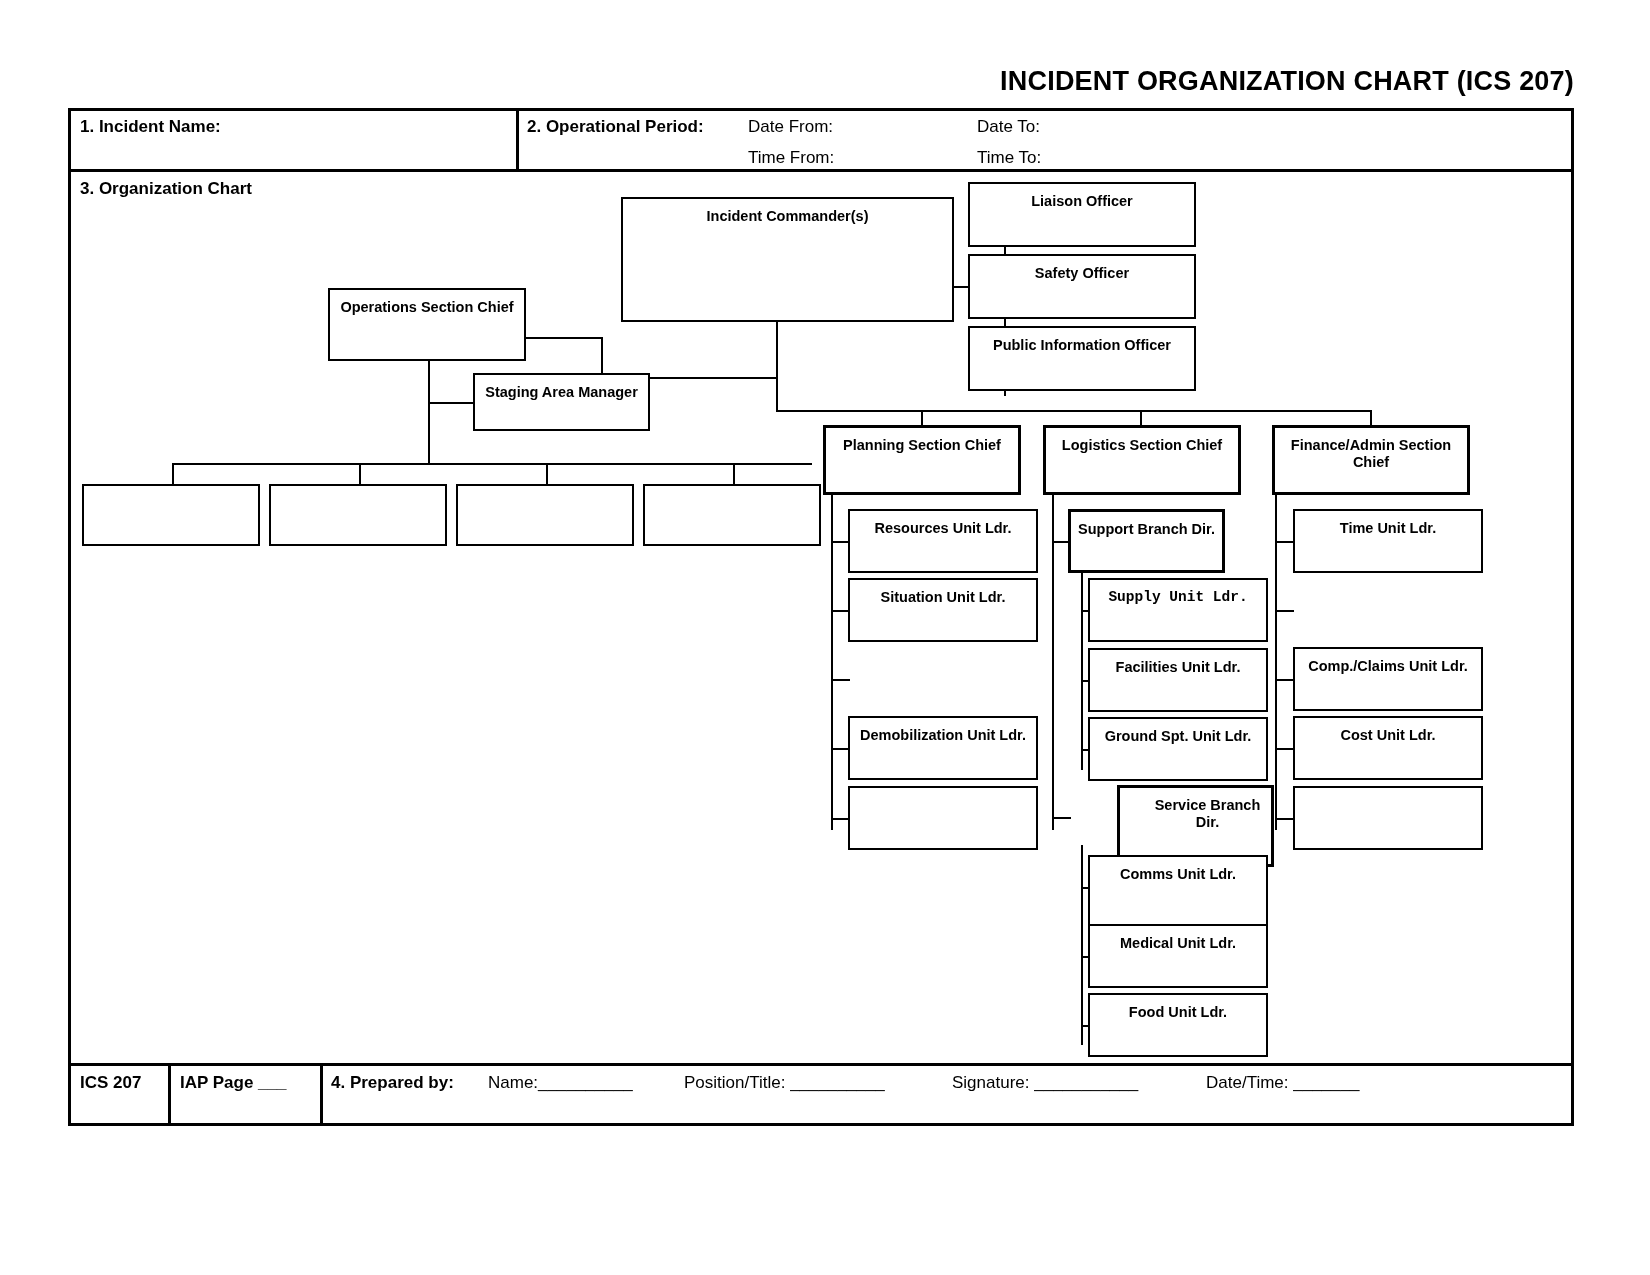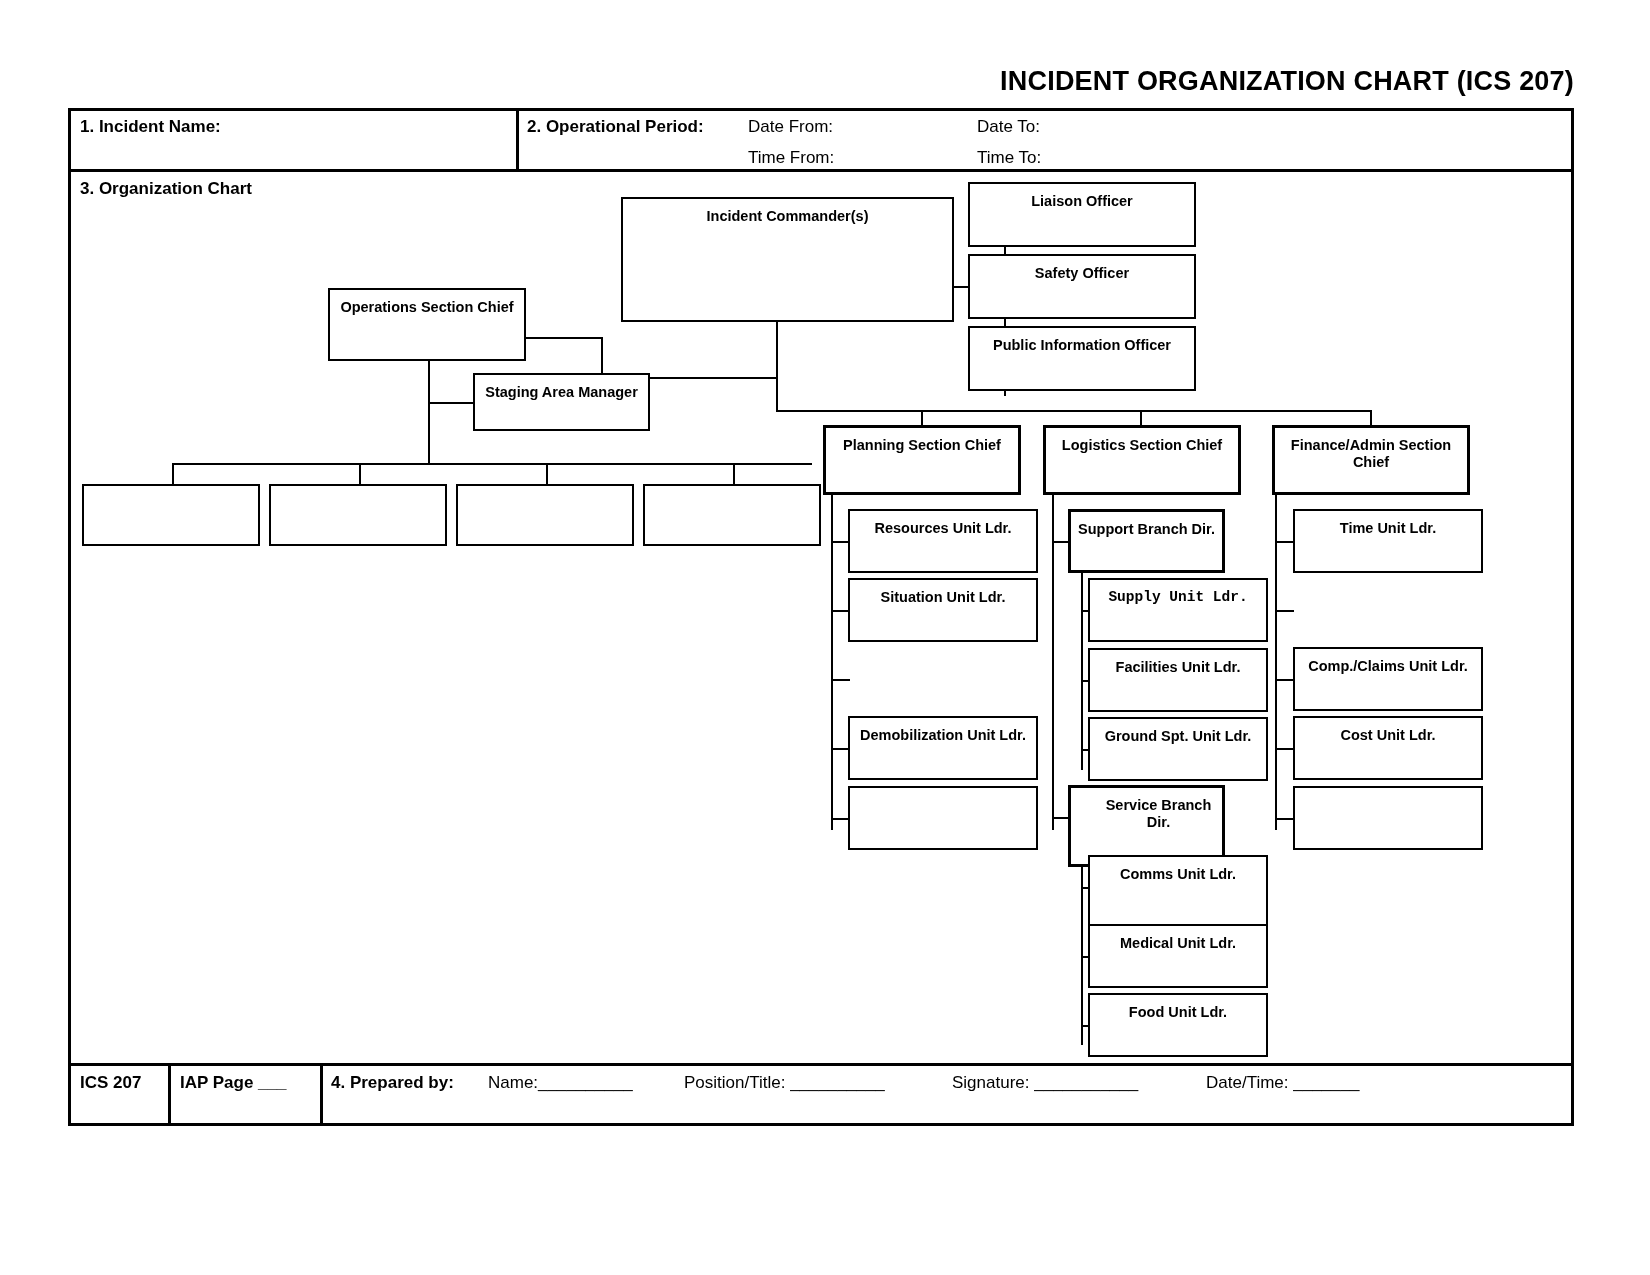--- a/index.html
+++ b/index.html
@@ -347,21 +347,21 @@
   </div>
   <div class="box" style="left:1088px; top:578px; width:180px; height:64px;font-family:Liberation Mono, monospace;">
     <span class="box-label">Supply Unit Ldr.</span>
   </div>
   <div class="box" style="left:1088px; top:648px; width:180px; height:64px;">
     <span class="box-label">Facilities Unit Ldr.</span>
   </div>
   <div class="box" style="left:1088px; top:717px; width:180px; height:64px;">
     <span class="box-label">Ground Spt. Unit Ldr.</span>
   </div>
-  <div class="box thick" style="left:1068px; top:785px; width:157px; height:82px;padding-left:24px;">
+  <div class="box thick" style="left:1117px; top:785px; width:157px; height:82px;padding-left:24px;">
     <span class="box-label">Service Branch Dir.</span>
   </div>
   <div class="box" style="left:1088px; top:855px; width:180px; height:76px;">
     <span class="box-label">Comms Unit Ldr.</span>
   </div>
   <div class="box" style="left:1088px; top:924px; width:180px; height:64px;">
     <span class="box-label">Medical Unit Ldr.</span>
   </div>
   <div class="box" style="left:1088px; top:993px; width:180px; height:64px;">
     <span class="box-label">Food Unit Ldr.</span>

